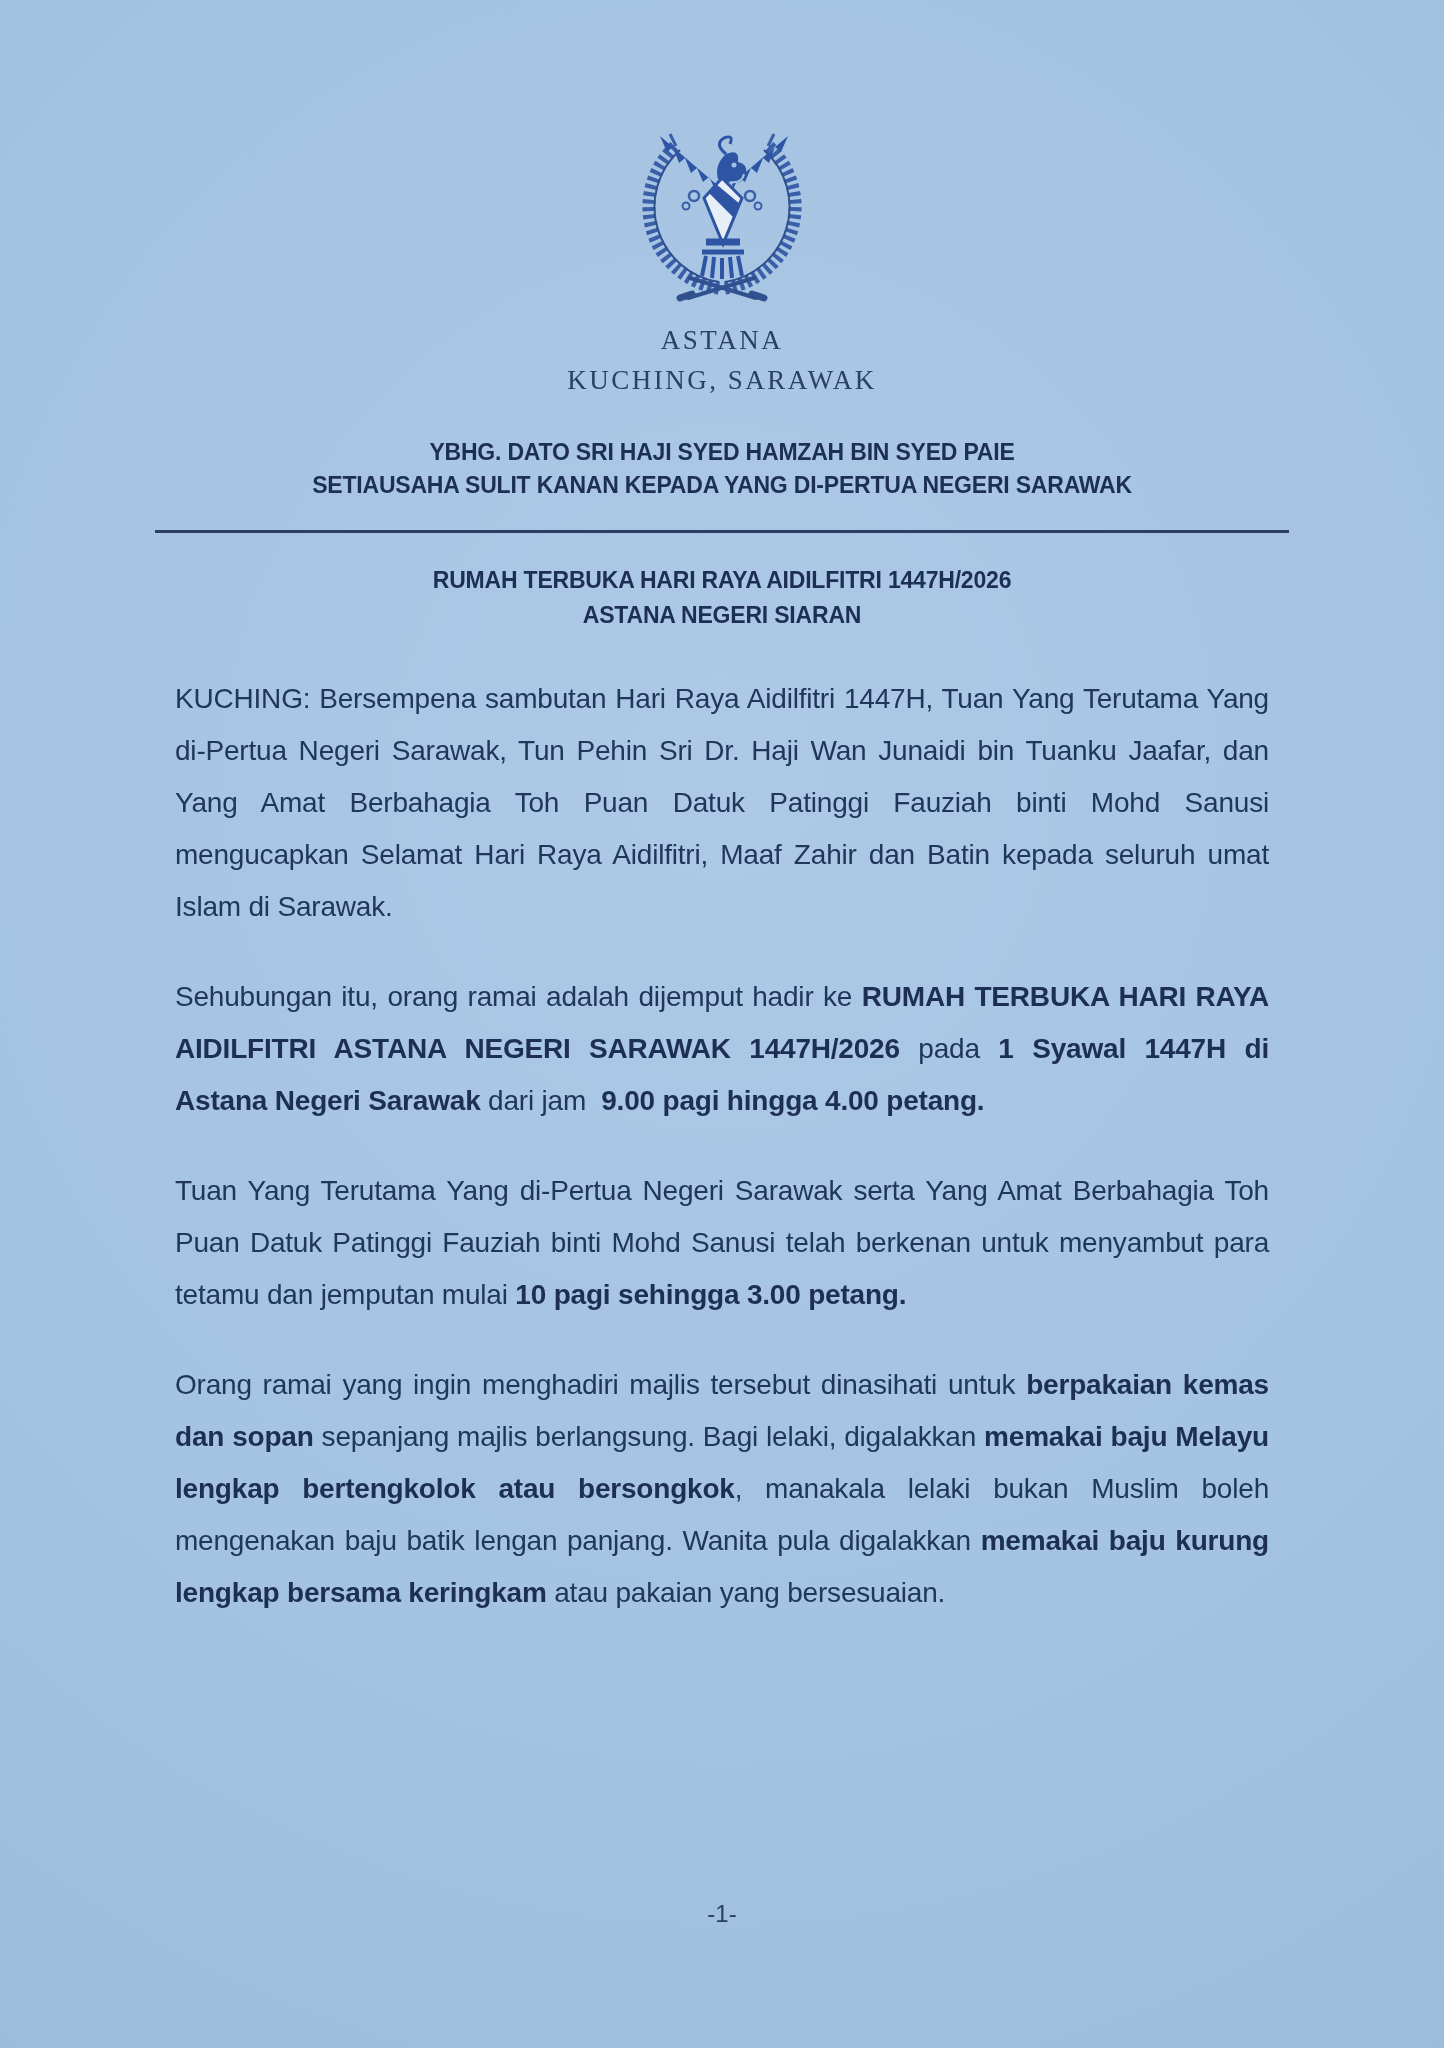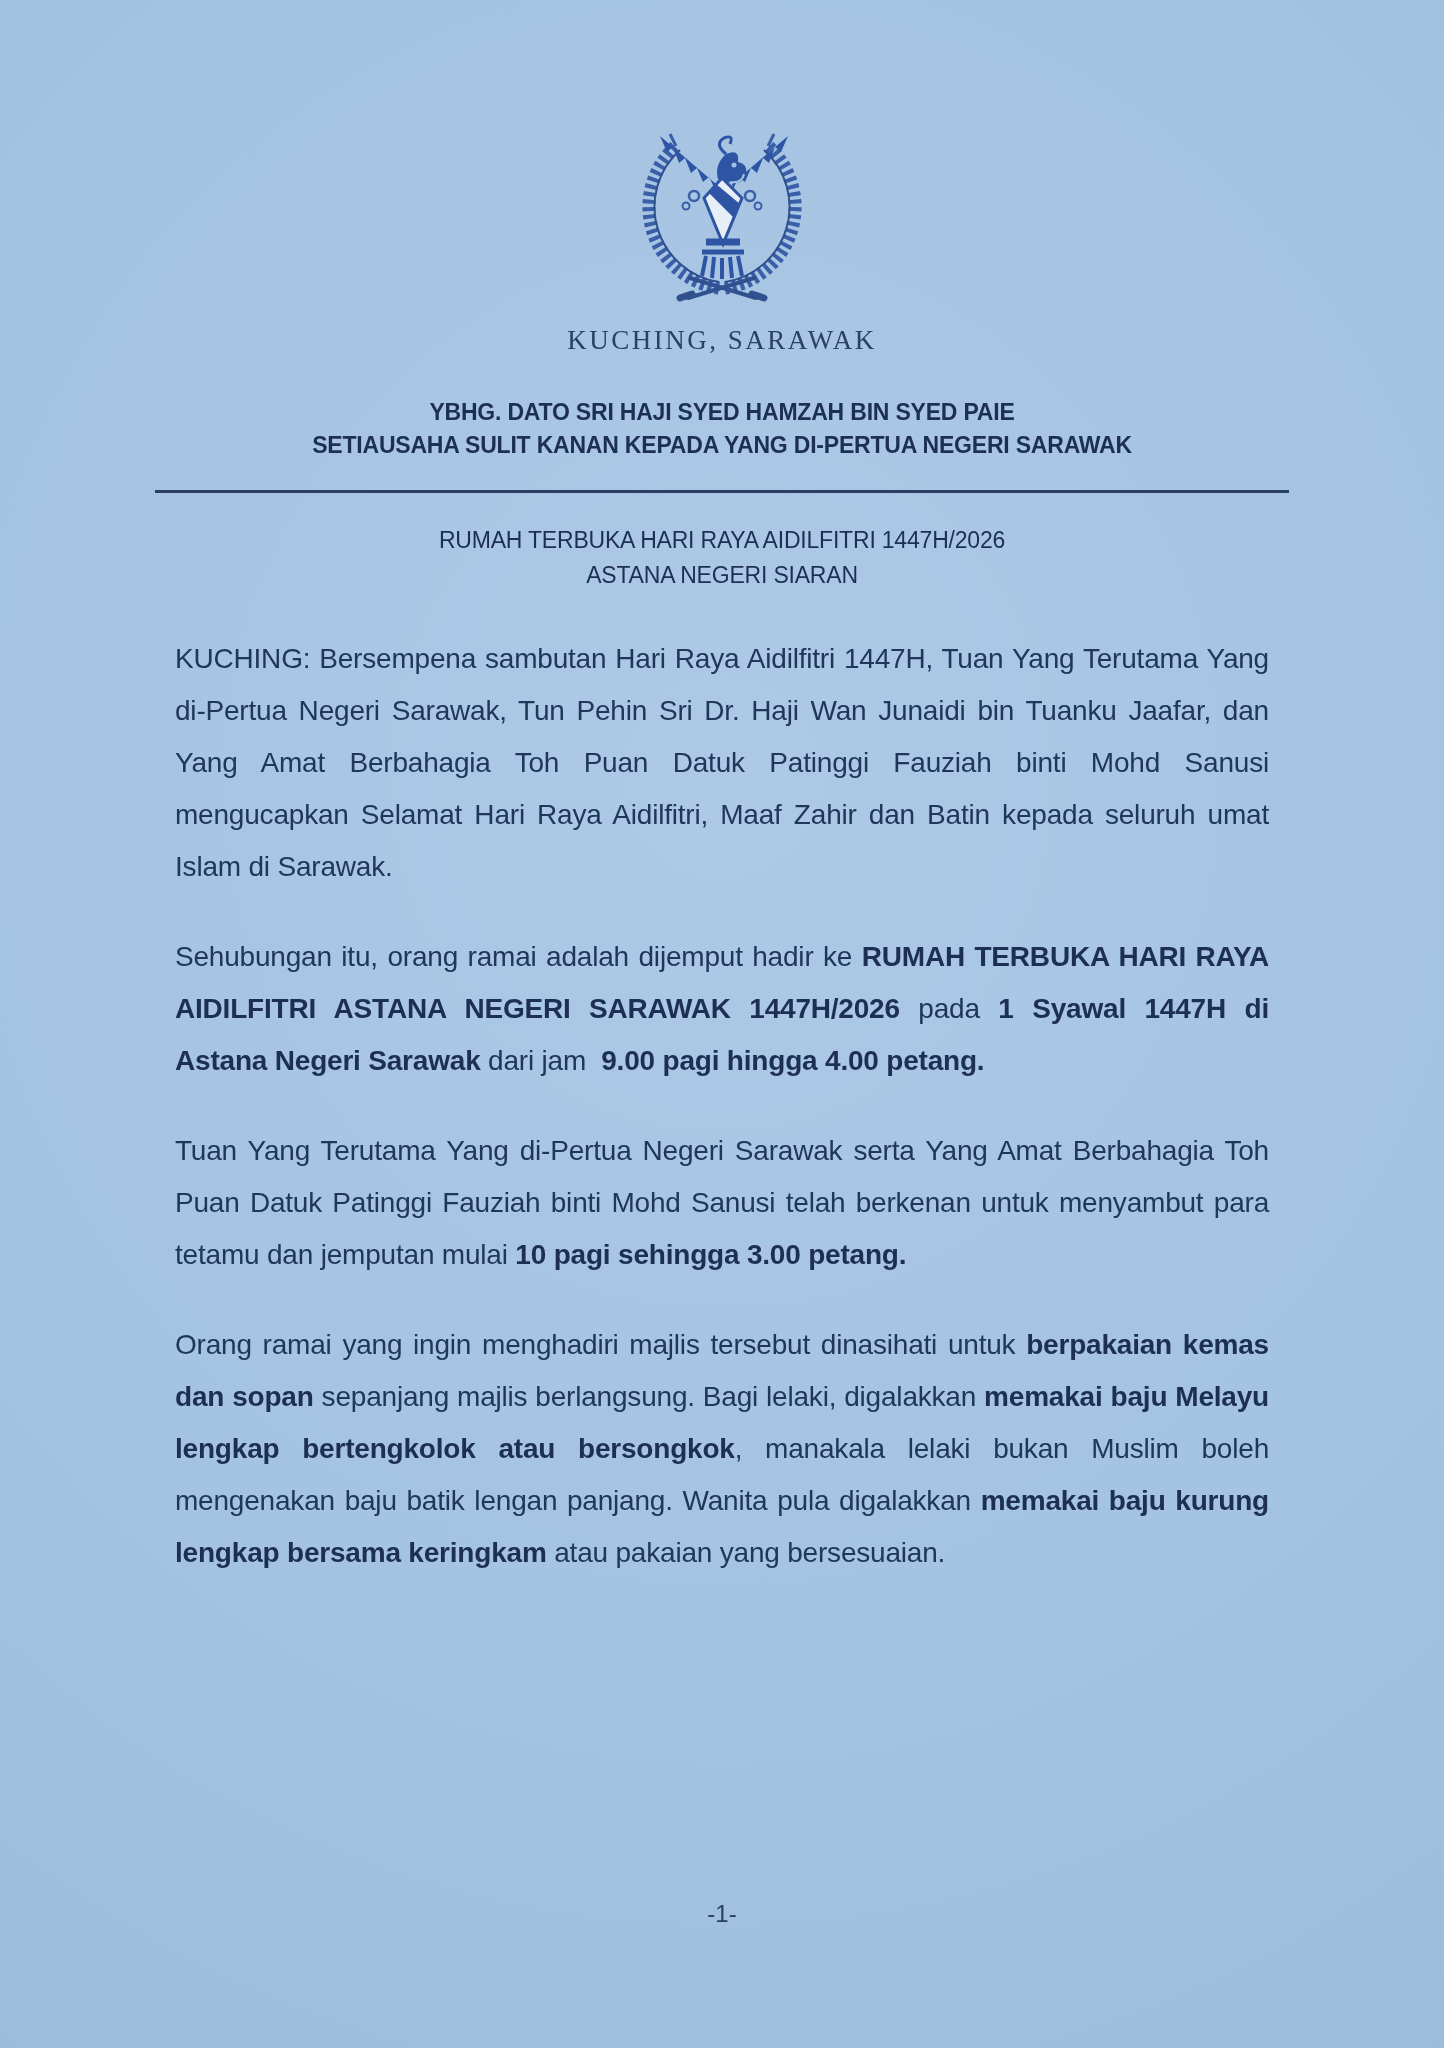--- a/index.html
+++ b/index.html
@@ -28,21 +28,21 @@
   }
   .issuer{
     text-align:center;font-weight:bold;font-size:23px;line-height:33px;
     color:#1d2f52;margin-top:36px;letter-spacing:-0.2px;
   }
   .rule{
     border:none;border-top:3px solid #2c3f63;
     margin:28px -20px 0 -20px;
   }
   .subject{
-    text-align:center;font-weight:normal;font-size:23px;line-height:35px;
+    text-align:center;font-weight:bold;font-size:23px;line-height:35px;
     color:#1d2f52;margin-top:30px;letter-spacing:-0.2px;
   }
   .body-text{margin-top:40px;}
   .body-para{
     margin:0 0 38px 0;
     font-size:28px;line-height:52px;
     text-align:justify;
     color:#21375a;
     letter-spacing:-0.2px;
   }
@@ -87,20 +87,21 @@
       <circle cx="64" cy="114" r="3.5" stroke="#3a5ea8" stroke-width="2"></circle>
       <circle cx="136" cy="114" r="3.5" stroke="#3a5ea8" stroke-width="2"></circle>
 
       <path d="M 84 150 h 34" stroke="#2d55a4" stroke-width="7"></path>
       <path d="M 80 160 h 42" stroke="#2d55a4" stroke-width="5"></path>
       <path d="M 84 164 l -4 20 M 92 165 l -2 21 M 100 166 l 0 21 M 108 165 l 2 21 M 116 164 l 4 20" stroke="#2d55a4" stroke-width="4"></path>
     </svg>
   </div>
 
   <div class="org">
+    <div>ASTANA</div>
     <div>KUCHING, SARAWAK</div>
   </div>
 
   <div class="content">
 
 
     <div class="issuer">
       <div>YBHG. DATO SRI HAJI SYED HAMZAH BIN SYED PAIE</div>
       <div>SETIAUSAHA SULIT KANAN KEPADA YANG DI-PERTUA NEGERI SARAWAK</div>
     </div>

